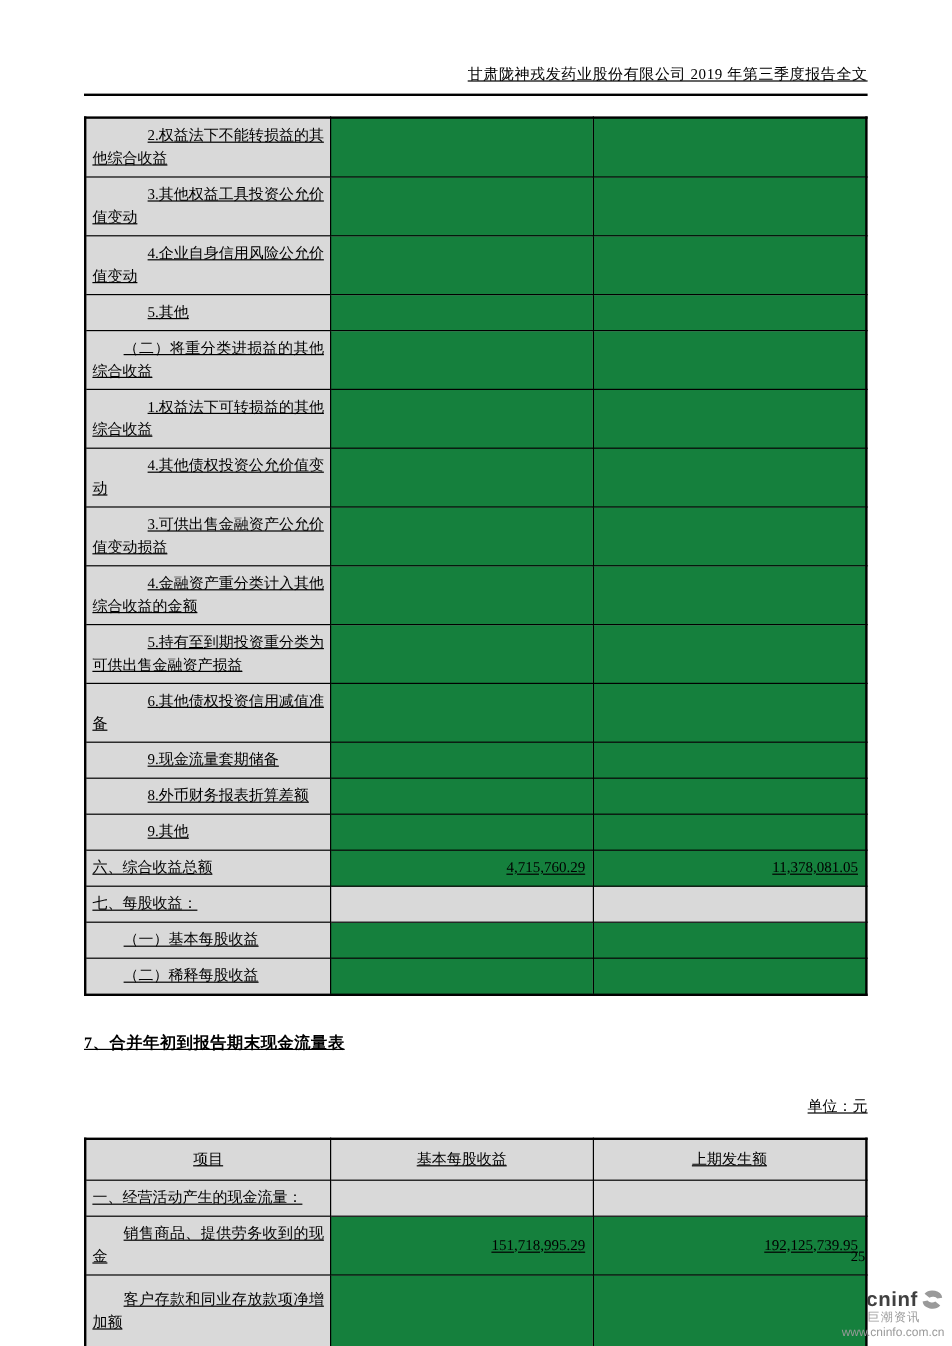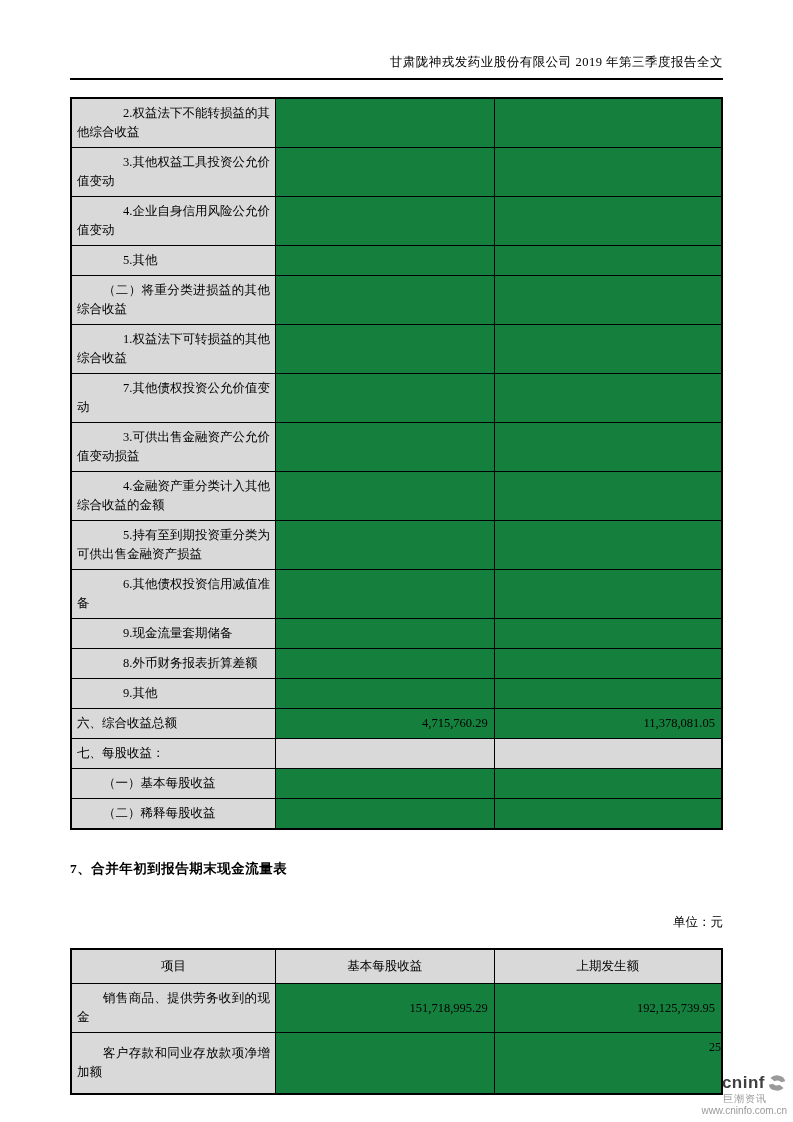--- a/index.html
+++ b/index.html
@@ -3,20 +3,21 @@
 <meta charset="utf-8">
 <style>
   html,body { margin:0; padding:0; background:#fff; }
   .page {
     position:relative;
     width:793px; height:1122px;
     background:#ffffff;
     overflow:hidden;
     font-family:"Liberation Serif","DejaVu Serif",serif;
     color:#000;
+    text-decoration:underline;
   }
   .content { margin:0 70px; }
 
   
   .doc-header {
     padding-top:54px;
     text-align:right;
     font-size:12.5px;
     letter-spacing:0.5px;
     padding-bottom:7px;
@@ -174,21 +175,21 @@
             </td>
             <td class="val">
               <div class="cell-num"></div>
             </td>
             <td class="val">
               <div class="cell-num"></div>
             </td>
           </tr>
           <tr>
             <td class="lab">
-              <div class="cell-text ind2">7.其他债权投资公允价值变动</div>
+              <div class="cell-text ind2">4.其他债权投资公允价值变动</div>
             </td>
             <td class="val">
               <div class="cell-num"></div>
             </td>
             <td class="val">
               <div class="cell-num"></div>
             </td>
           </tr>
           <tr>
             <td class="lab">
@@ -324,20 +325,31 @@
           <col style="width:35%">
         </colgroup>
       <thead>
           <tr id="table2-head">
             <th>项目</th>
             <th>基本每股收益</th>
             <th>上期发生额</th>
           </tr>
         </thead>
       <tbody id="table2-body">
+          <tr class="shaded">
+            <td class="lab">
+              <div class="cell-text ind0">一、经营活动产生的现金流量：</div>
+            </td>
+            <td class="val">
+              <div class="cell-num"></div>
+            </td>
+            <td class="val">
+              <div class="cell-num"></div>
+            </td>
+          </tr>
           <tr>
             <td class="lab">
               <div class="cell-text ind1">销售商品、提供劳务收到的现金</div>
             </td>
             <td class="val">
               <div class="cell-num">151,718,995.29</div>
             </td>
             <td class="val">
               <div class="cell-num">192,125,739.95</div>
             </td>

